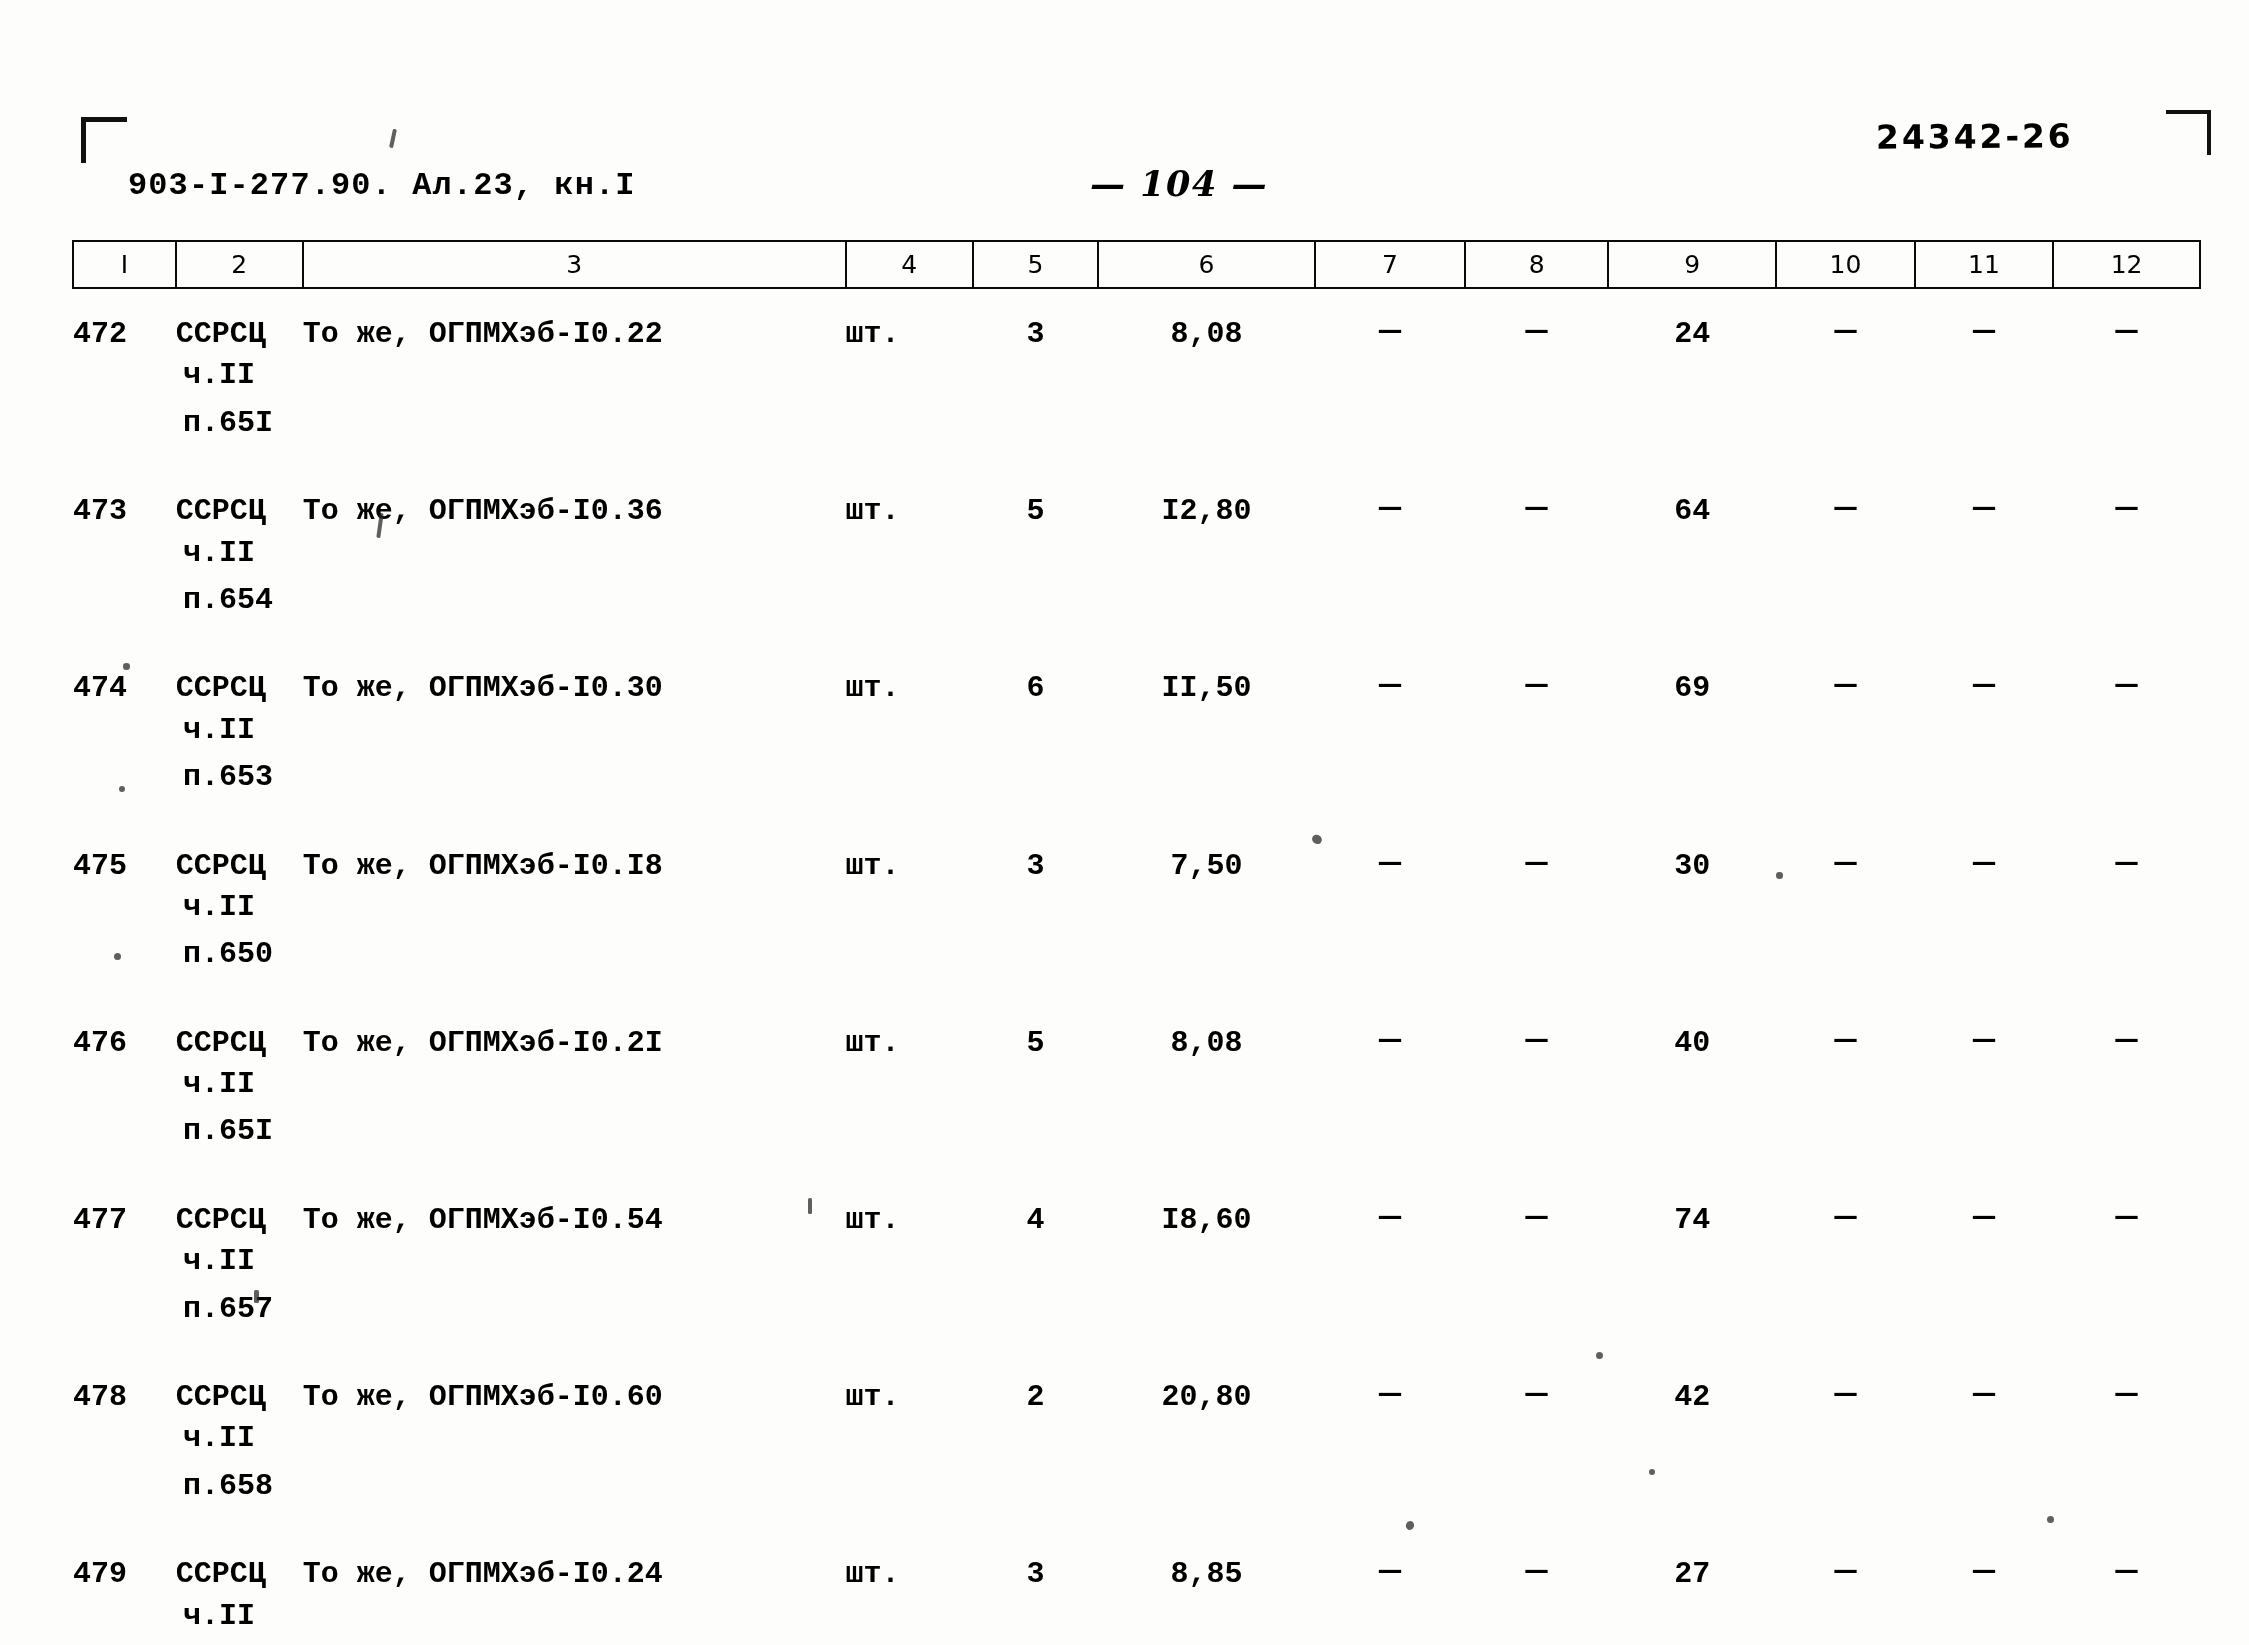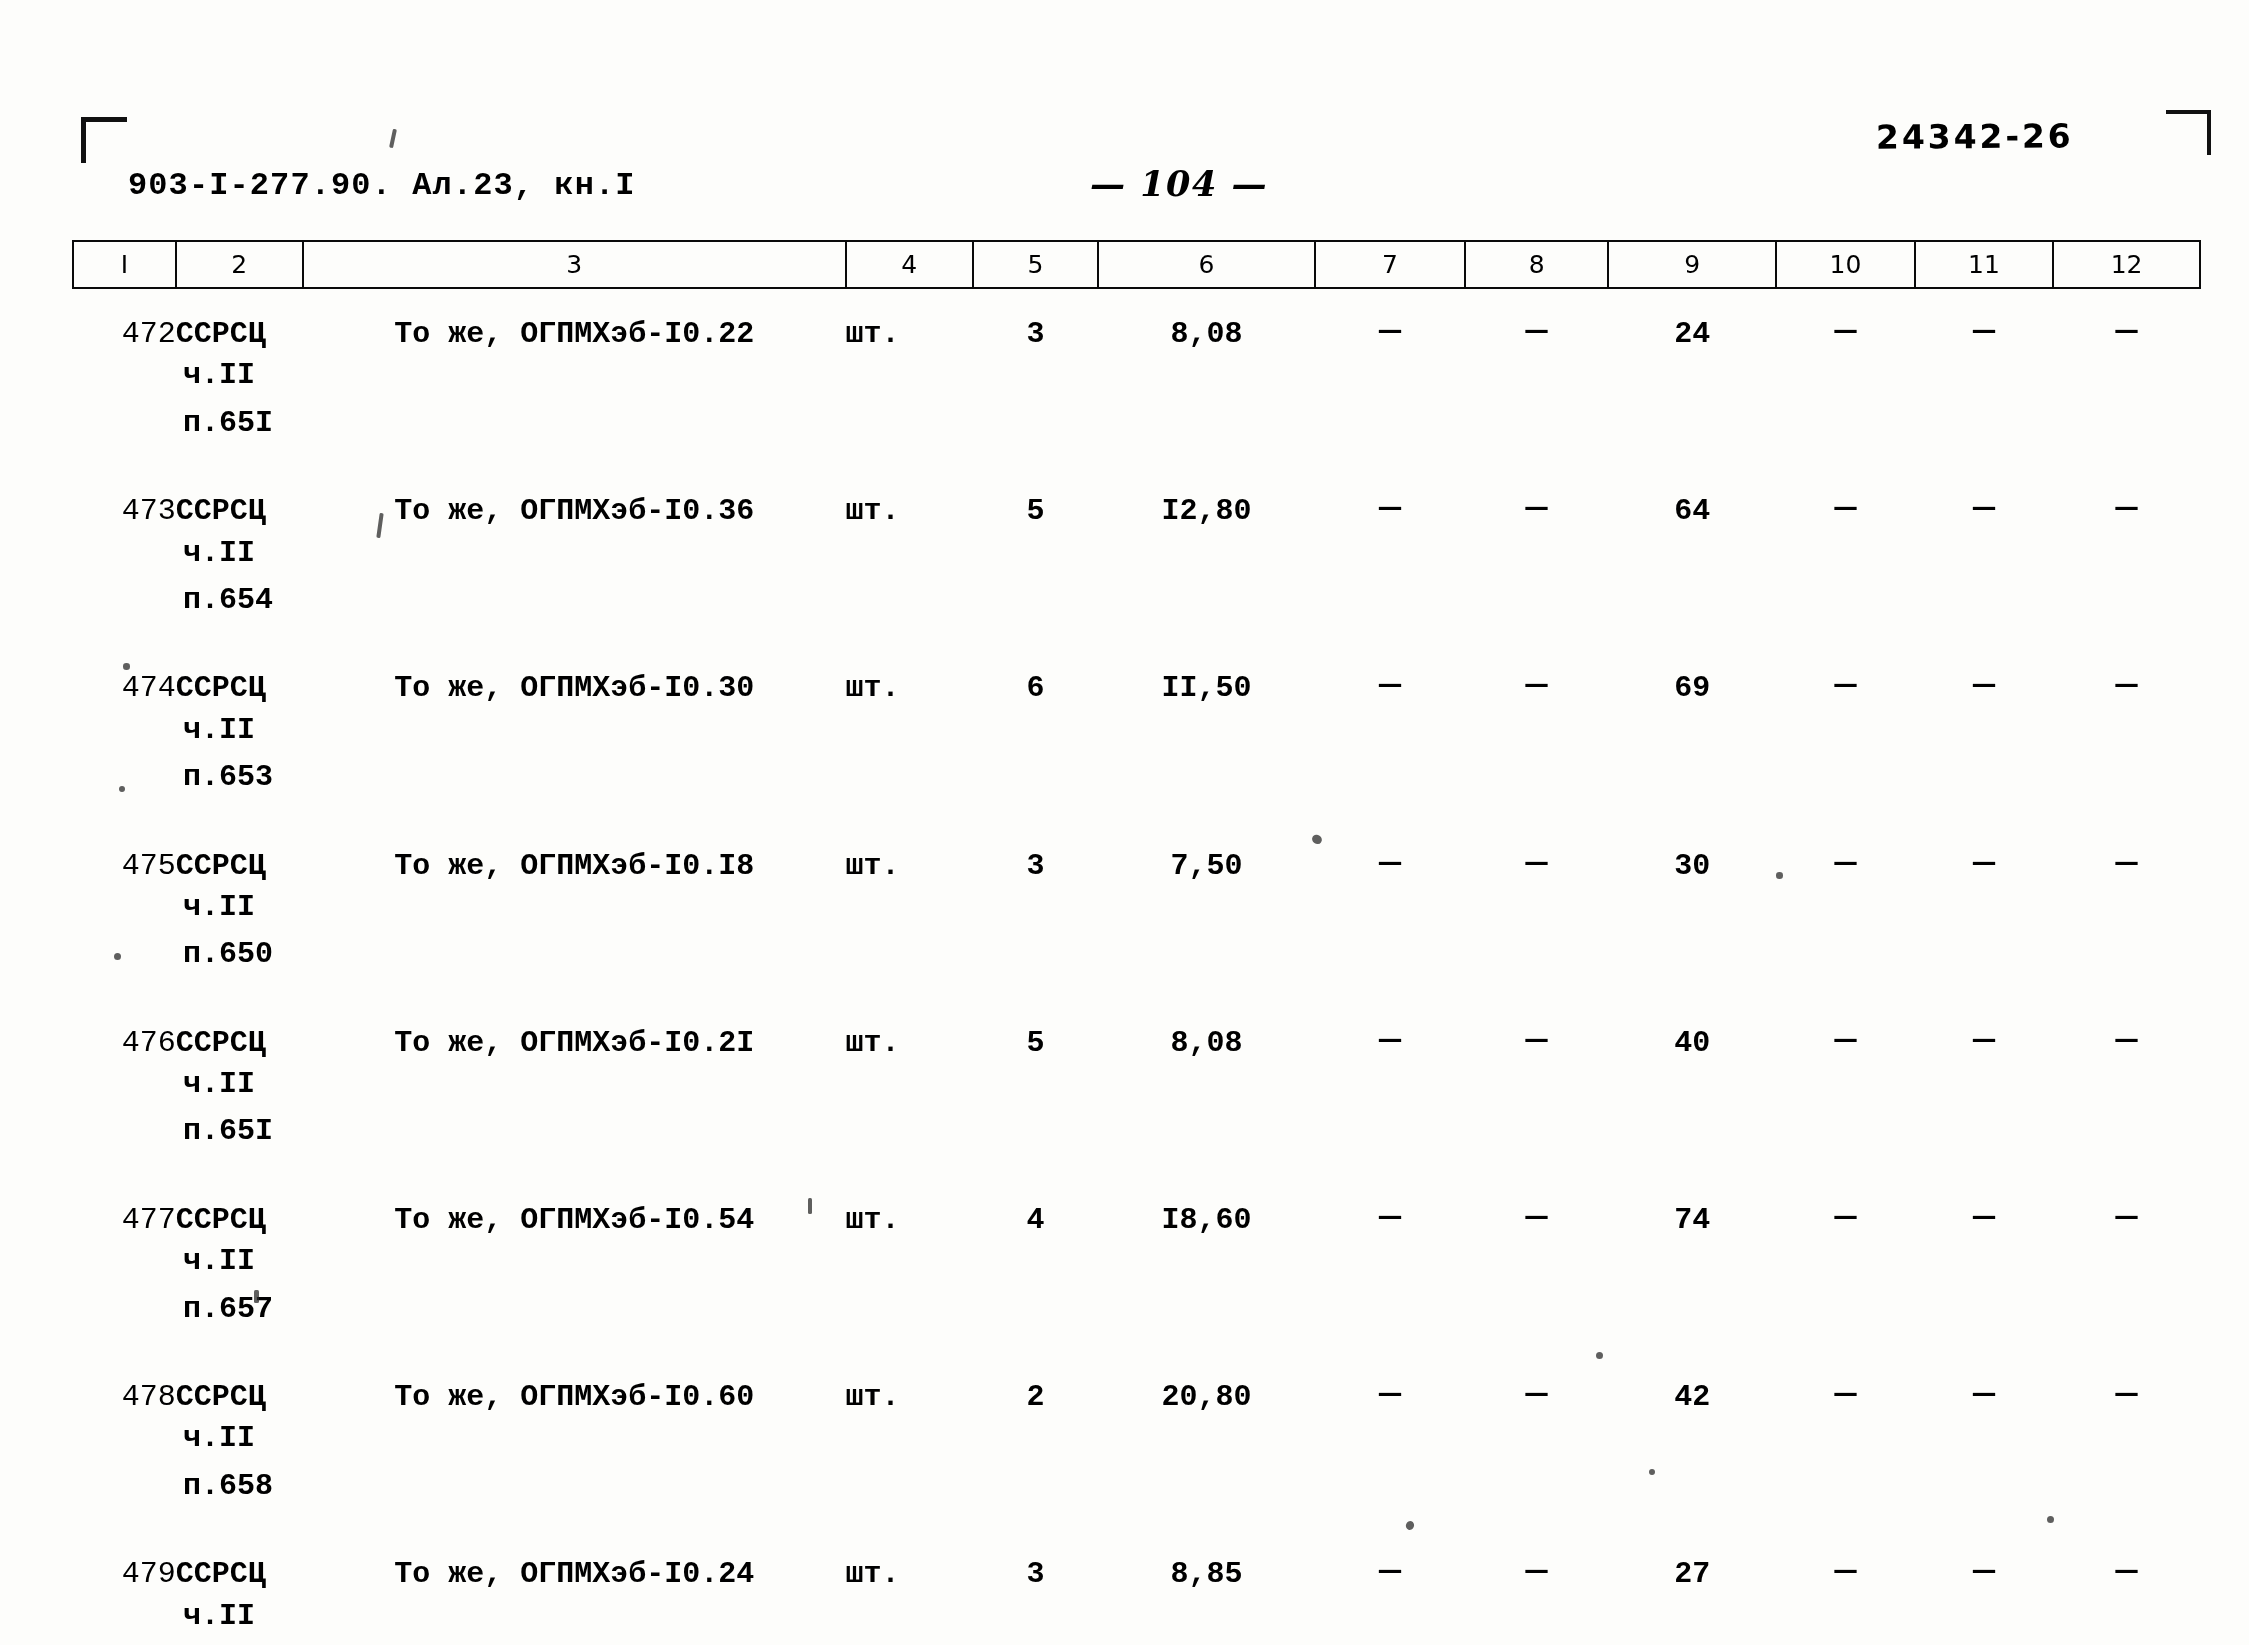--- a/index.html
+++ b/index.html
@@ -107,23 +107,23 @@
     vertical-align: top;
     font-size: 30px;
     line-height: 1.38;
   }
 
   tr.data-row > td {
     padding-top: 25px;
     padding-bottom: 22px;
   }
 
-  .c-num        { text-align: right;  padding-right: 19px; font-weight: 400; }
+  .c-num        {  padding-right: 19px; font-weight: 700; }
   .c-justify    { text-align: left;   padding-left: 16px;  font-weight: 700; }
-  .c-desc       { text-align: center;   padding-left: 62px;  font-weight: 700; white-space: nowrap; }
+  .c-desc       { text-align: left;   padding-left: 62px;  font-weight: 700; white-space: nowrap; }
   .c-unit       { text-align: left;   padding-left: 16px;  font-weight: 700; }
   .c-qty        { text-align: center; font-weight: 700; }
   .c-mass       { text-align: center;   padding-left: 29px;  font-weight: 700; }
   .c-dash       { text-align: center; font-weight: 700; }
   .c-total      { text-align: center; font-weight: 700; }
 
   .just-line    { display: block; white-space: nowrap; }
   .just-line.l2 { padding-left: 7.3px; }
   .just-line.l3 { padding-left: 7.3px; margin-top: 6px; }
 

